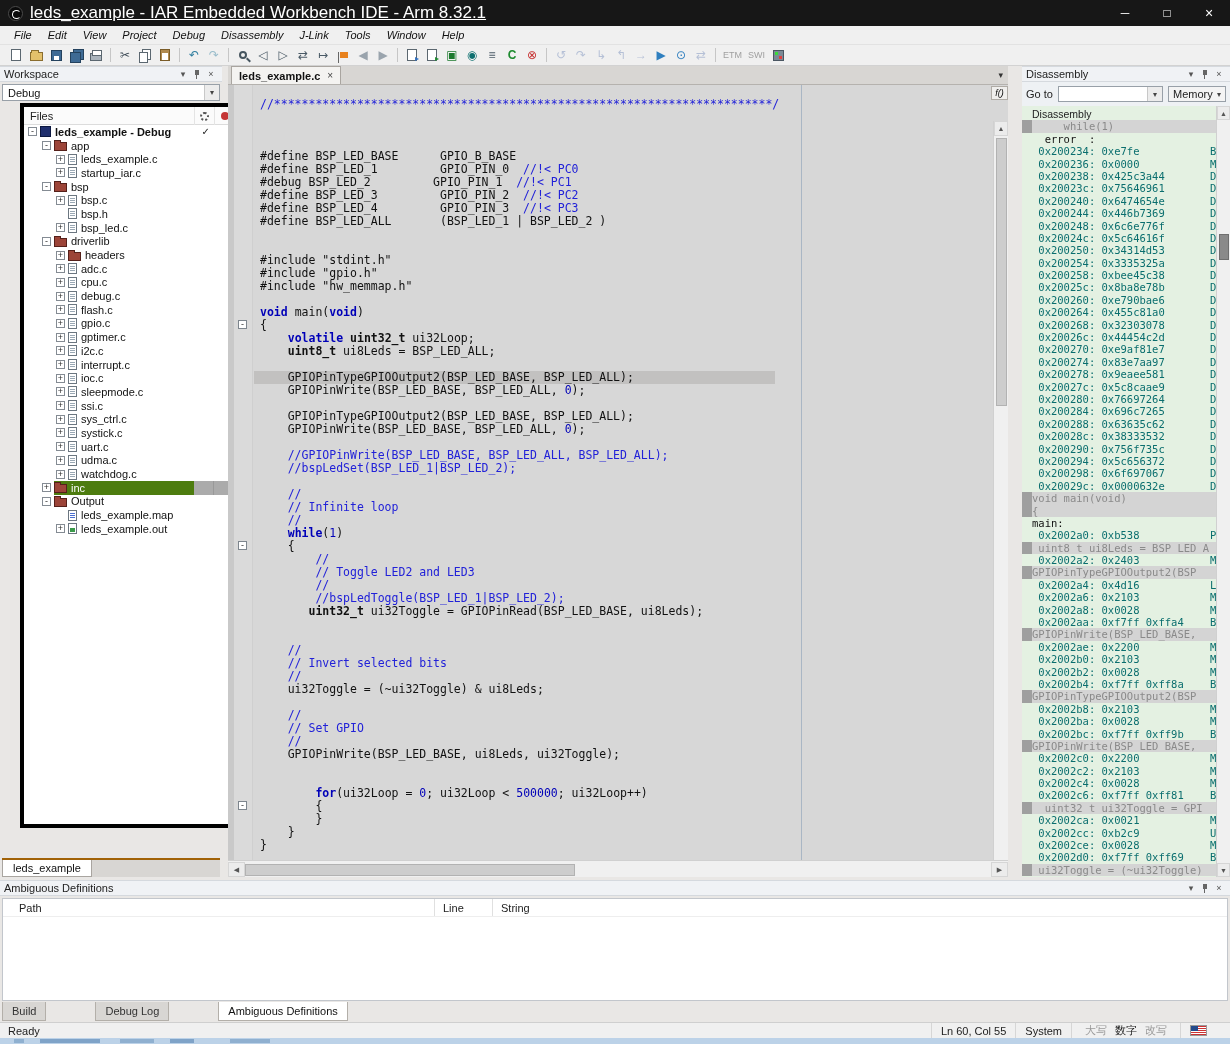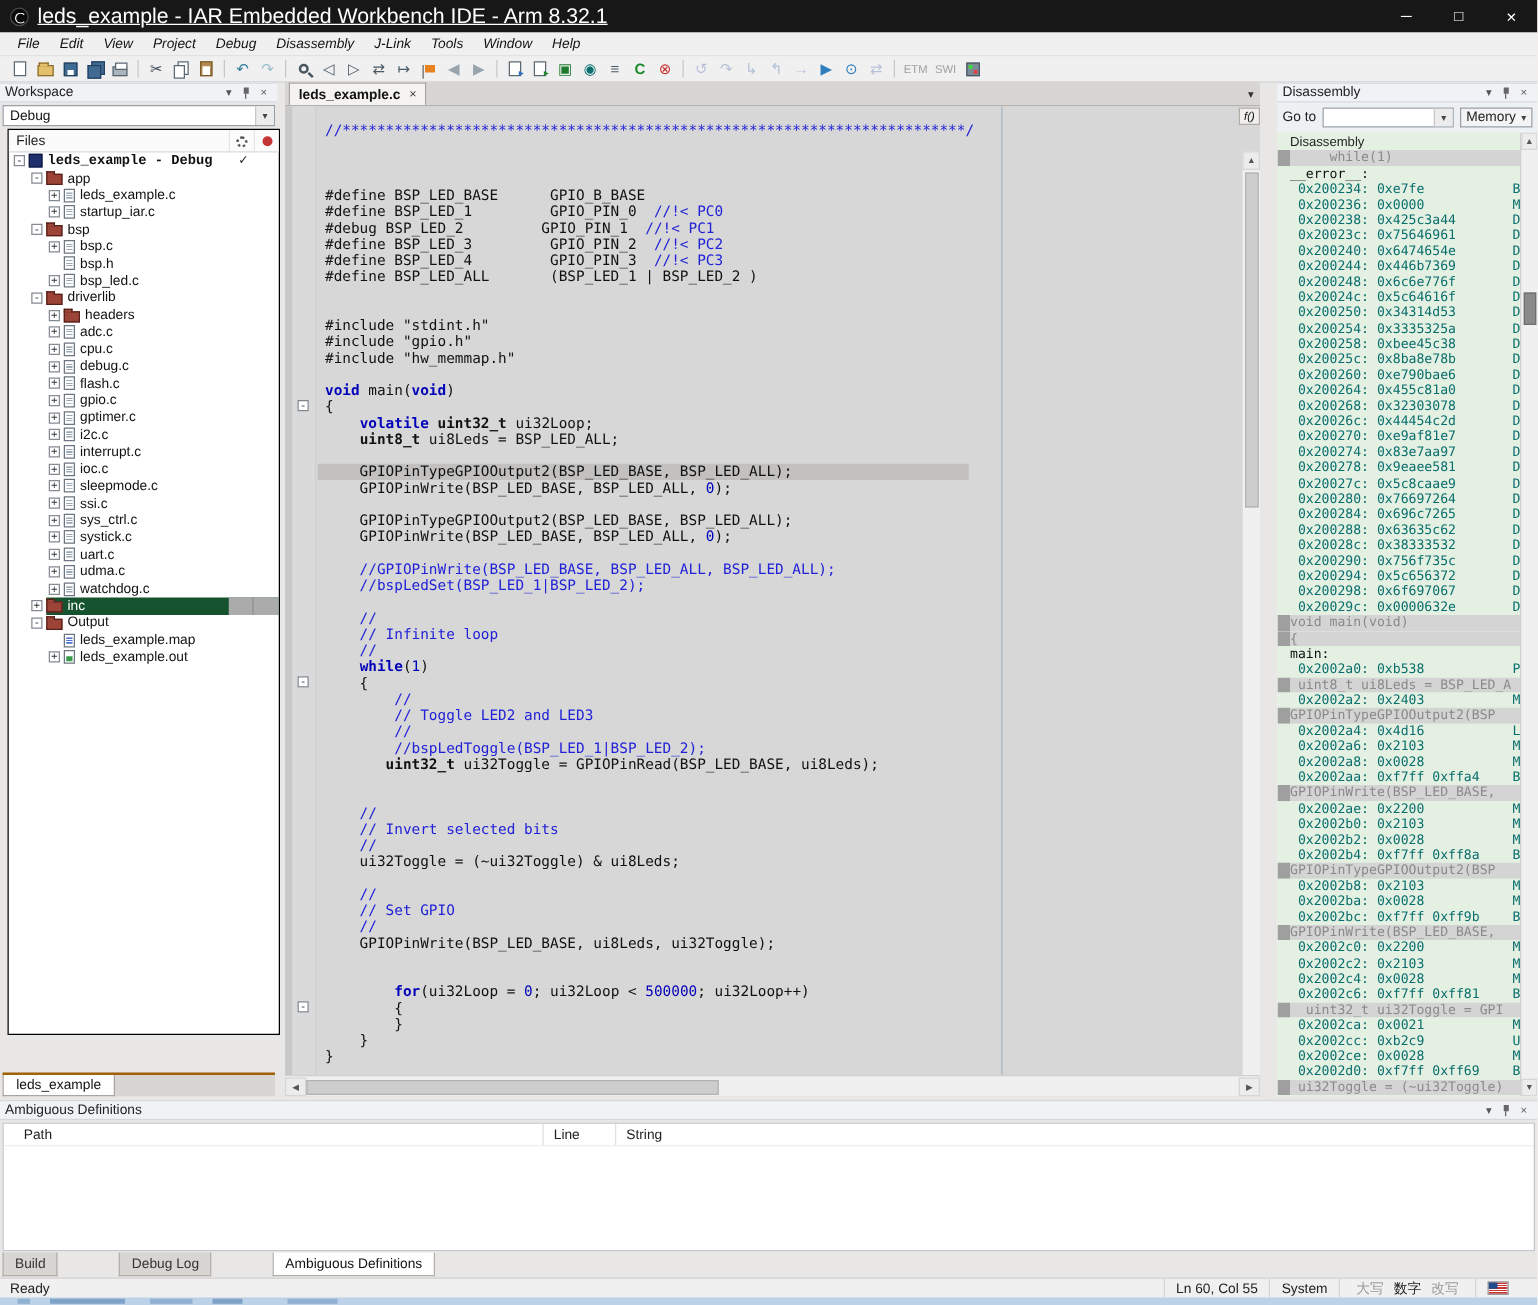--- a/index.html
+++ b/index.html
@@ -59,34 +59,34 @@
 .pn-title{flex:1;color:#222;}
 .pn-ico{width:14px;height:12px;display:flex;align-items:center;justify-content:center;font-size:9px;color:#555;}
 .pin{width:8px;height:9px;position:relative;}
 .pin::before{content:"";position:absolute;left:2px;top:0;width:4px;height:5px;background:#666;}
 .pin::after{content:"";position:absolute;left:3px;top:5px;width:1px;height:4px;background:#666;}
 
 
 .ws{position:absolute;left:0;top:66px;width:222px;height:811px;background:#e9e7e5;}
 .ws-combo{position:absolute;left:2px;top:18px;width:218px;height:17px;background:#fff;border:1px solid #98a0a8;display:flex;align-items:center;padding-left:5px;}
 .combo-arrow{margin-left:auto;width:15px;height:100%;background:#ececec;border-left:1px solid #c8c8c8;display:flex;align-items:center;justify-content:center;font-size:8px;color:#444;}
-.files{position:absolute;left:6px;top:37px;width:218px;height:725px;background:#fff;border:1px solid #000000;overflow:hidden;}
+.files{position:absolute;left:20px;top:37px;width:218px;height:725px;background:#fff;border:4px solid #000000;overflow:hidden;}
 .files-header{height:18px;border-bottom:1px solid #dcdcdc;display:flex;align-items:center;position:relative;background:#fbfbfb;}
 .fh-label{padding-left:6px;color:#222;}
 .fh-col{position:absolute;top:0;height:18px;width:20px;border-left:1px solid #e4e4e4;display:flex;align-items:center;justify-content:center;}
 .fh-col.c1{right:20px;}.fh-col.c2{right:0;}
 .gear{width:9px;height:9px;border:2px dotted #555;border-radius:50%;}
 .reddot{width:8px;height:8px;border-radius:50%;background:#c43535;}
 .tree{position:relative;}
 .trow{height:13.7px;display:flex;align-items:center;white-space:nowrap;position:relative;}
 .ebox{width:9px;height:9px;border:1px solid #848b93;background:#fff;font-size:9px;line-height:7px;text-align:center;color:#333;margin-right:3px;flex:none;}
 .ebox-sp{width:12px;flex:none;}
 .rowbody{flex:1;display:flex;align-items:center;height:100%;min-width:0;}
 .tlabel{color:#111;}
-.trow.sel .rowbody{background:#14532d;}
+.trow.sel .rowbody{background:#4d7c0f;}
 .trow.sel .tlabel{color:#fff;}
 .trow.sel::after{content:"";position:absolute;right:0;top:0;width:40px;height:100%;background:linear-gradient(to right,#ababab 0 19px,#999 19px 20px,#ababab 20px);}
 .tcheck{position:absolute;right:24px;color:#222;font-size:10px;}
 .ticon{flex:none;margin-right:4px;}
 .i-project{width:11px;height:11px;background:#1f2f6e;border:1px solid #0c1840;}
 .i-folder{width:13px;height:9px;background:#9c4438;border:1px solid #55201a;position:relative;margin-top:2px;}
 .i-folder::before{content:"";position:absolute;left:-1px;top:-3px;width:5px;height:2px;background:#9c4438;border:1px solid #55201a;border-bottom:none;}
 .i-filec,.i-fileh,.i-filemap,.i-fileout{width:9px;height:11px;background:#fff;border:1px solid #6b7680;position:relative;}
 .i-filec::after,.i-fileh::after{content:"";position:absolute;left:1px;top:2px;width:5px;height:5px;background:repeating-linear-gradient(#9aa8b4 0 1px,transparent 1px 2px);}
 .i-filemap::after{content:"";position:absolute;left:1px;top:2px;width:5px;height:5px;background:repeating-linear-gradient(#4a6fd0 0 1px,transparent 1px 2px);}
@@ -345,21 +345,21 @@
           </span>
         <span class="fh-col c2">
             <span class="reddot"></span>
           </span>
       </div>
       <div class="tree">
           <div class="trow" style="padding-left: 4px;">
             <span class="ebox">-</span>
             <span class="rowbody">
               <span class="ticon i-project"></span>
-              <span class="tlabel" style="font-weight: bold; font-family: Liberation Mono, monospace;">leds_example - Debug</span>
+              <span class="tlabel" style="font-weight: bold;">leds_example - Debug</span>
             </span>
             <span class="tcheck">✓</span>
           </div>
           <div class="trow" style="padding-left: 18px;">
             <span class="ebox">-</span>
             <span class="rowbody">
               <span class="ticon i-folder"></span>
               <span class="tlabel">app</span>
             </span>
           </div>

